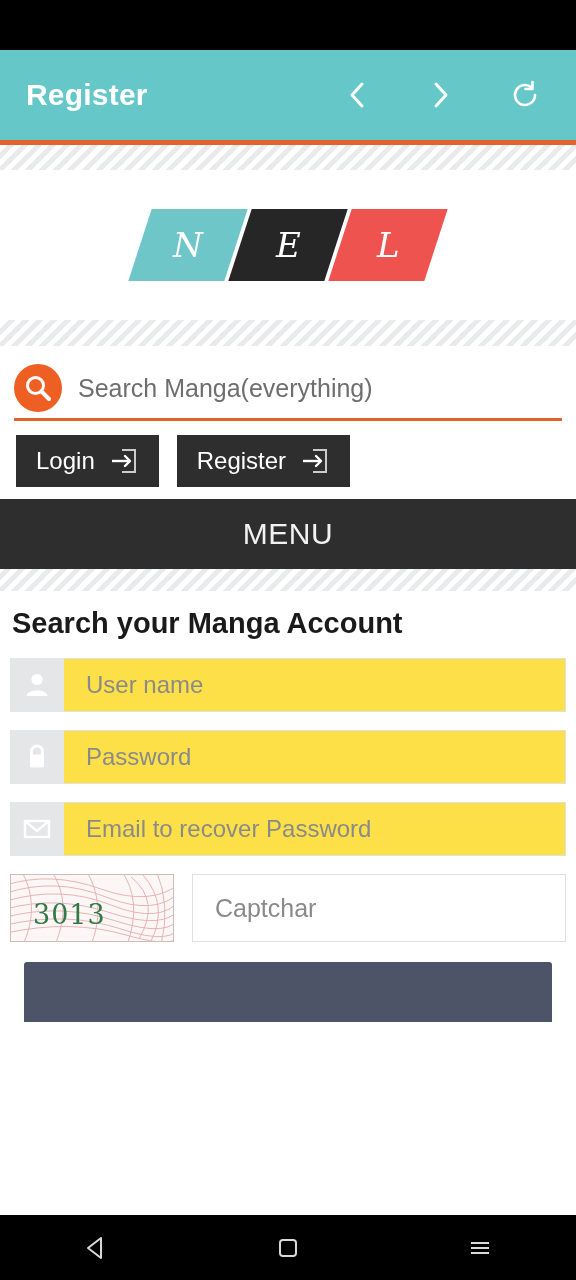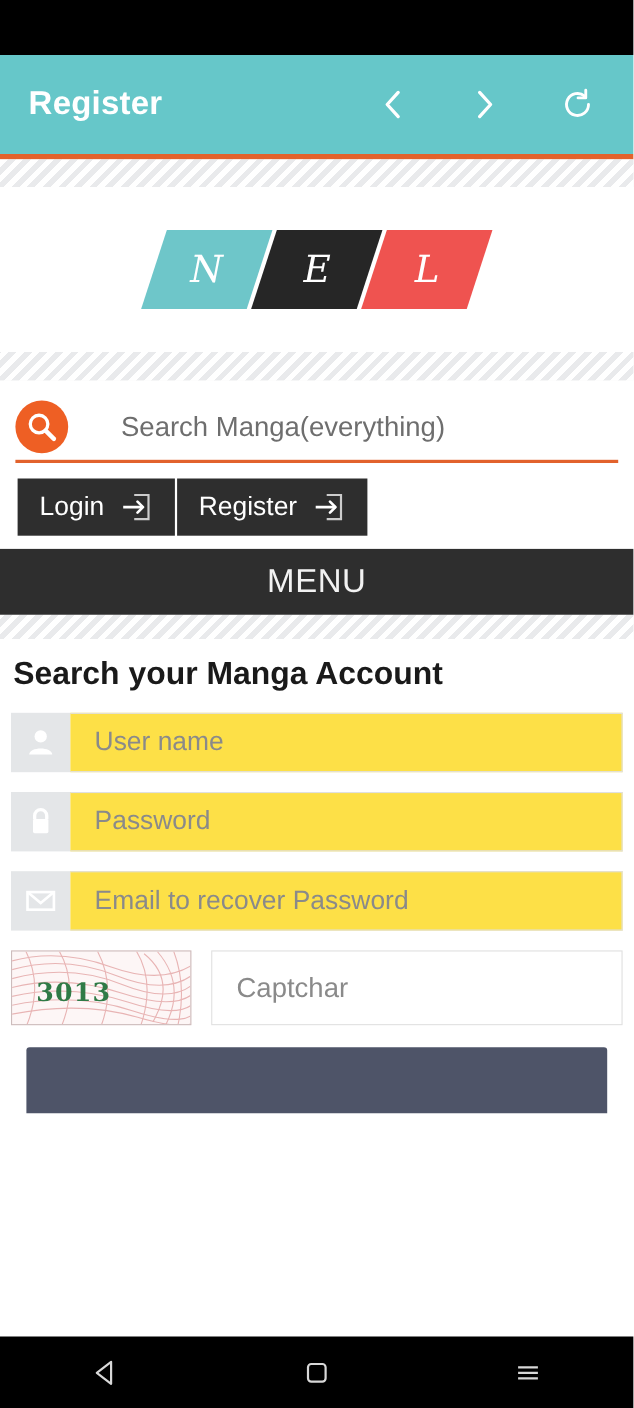--- a/index.html
+++ b/index.html
@@ -78,42 +78,41 @@
     width:48px; height:48px; border-radius:50%;
     background:#ee5f24; flex:0 0 48px;
     display:flex; align-items:center; justify-content:center;
     position:relative; overflow:hidden;
   }
   .search-input {
     border:none; outline:none; background:transparent;
     font-family:"Liberation Sans", sans-serif;
     font-size:25px; color:#555; flex:1;
     padding-left:16px;
-    margin-left:32px;
   }
   .search-input::placeholder { color:#6e6e6e; opacity:1; }
 
   
-  .auth-row { display:flex; gap:2px; padding:14px 16px 12px 16px; background:#fff; }
+  .auth-row { display:flex; gap:18px; padding:14px 16px 12px 16px; background:#fff; }
   .auth-btn {
     background:#2e2e2e; color:#ffffff;
     border:none; outline:none;
     height:52px; padding:0 20px;
     display:flex; align-items:center; gap:14px;
     font-size:24px; cursor:pointer;
     font-family:"Liberation Sans", sans-serif;
   }
   .signin-box {
     width:30px; height:30px;
     display:flex; align-items:center; justify-content:center;
   }
 
   
   .menu-bar {
-    background:#2e2e2e; height:60px;
+    background:#2e2e2e; height:70px;
     display:flex; align-items:center; justify-content:center;
     cursor:pointer;
   }
   .menu-label { color:#f2f2f2; font-size:30px; letter-spacing:0.5px; }
 
   
   .breadcrumb {
     background:#00a0a0; height:56px;
     display:flex; align-items:center;
     padding:0 18px;
@@ -147,21 +146,21 @@
 
   
   .captcha-row { display:flex; align-items:stretch; height:68px; margin-bottom:20px; }
   .captcha-img {
     width:164px; flex:0 0 164px;
     border:1px solid #cdbcbc; background:#fdf6f6;
     position:relative; overflow:hidden;
   }
   .captcha-text {
     position:absolute; left:22px; top:24px;
-    color:#2f7a46; font-size:23px; font-weight:bold;
+    color:#2f7a46; font-size:27px; font-weight:normal;
     font-family:"DejaVu Serif", serif;
     letter-spacing:1px; z-index:3;
   }
   .captcha-input {
     flex:1; margin-left:18px;
     border:1px solid #e0e0e0; outline:none; background:#fff;
     padding-left:22px; font-size:25px; color:#555;
     font-family:"Liberation Sans", sans-serif;
   }
   .captcha-input::placeholder { color:#8a8a8a; opacity:1; }

